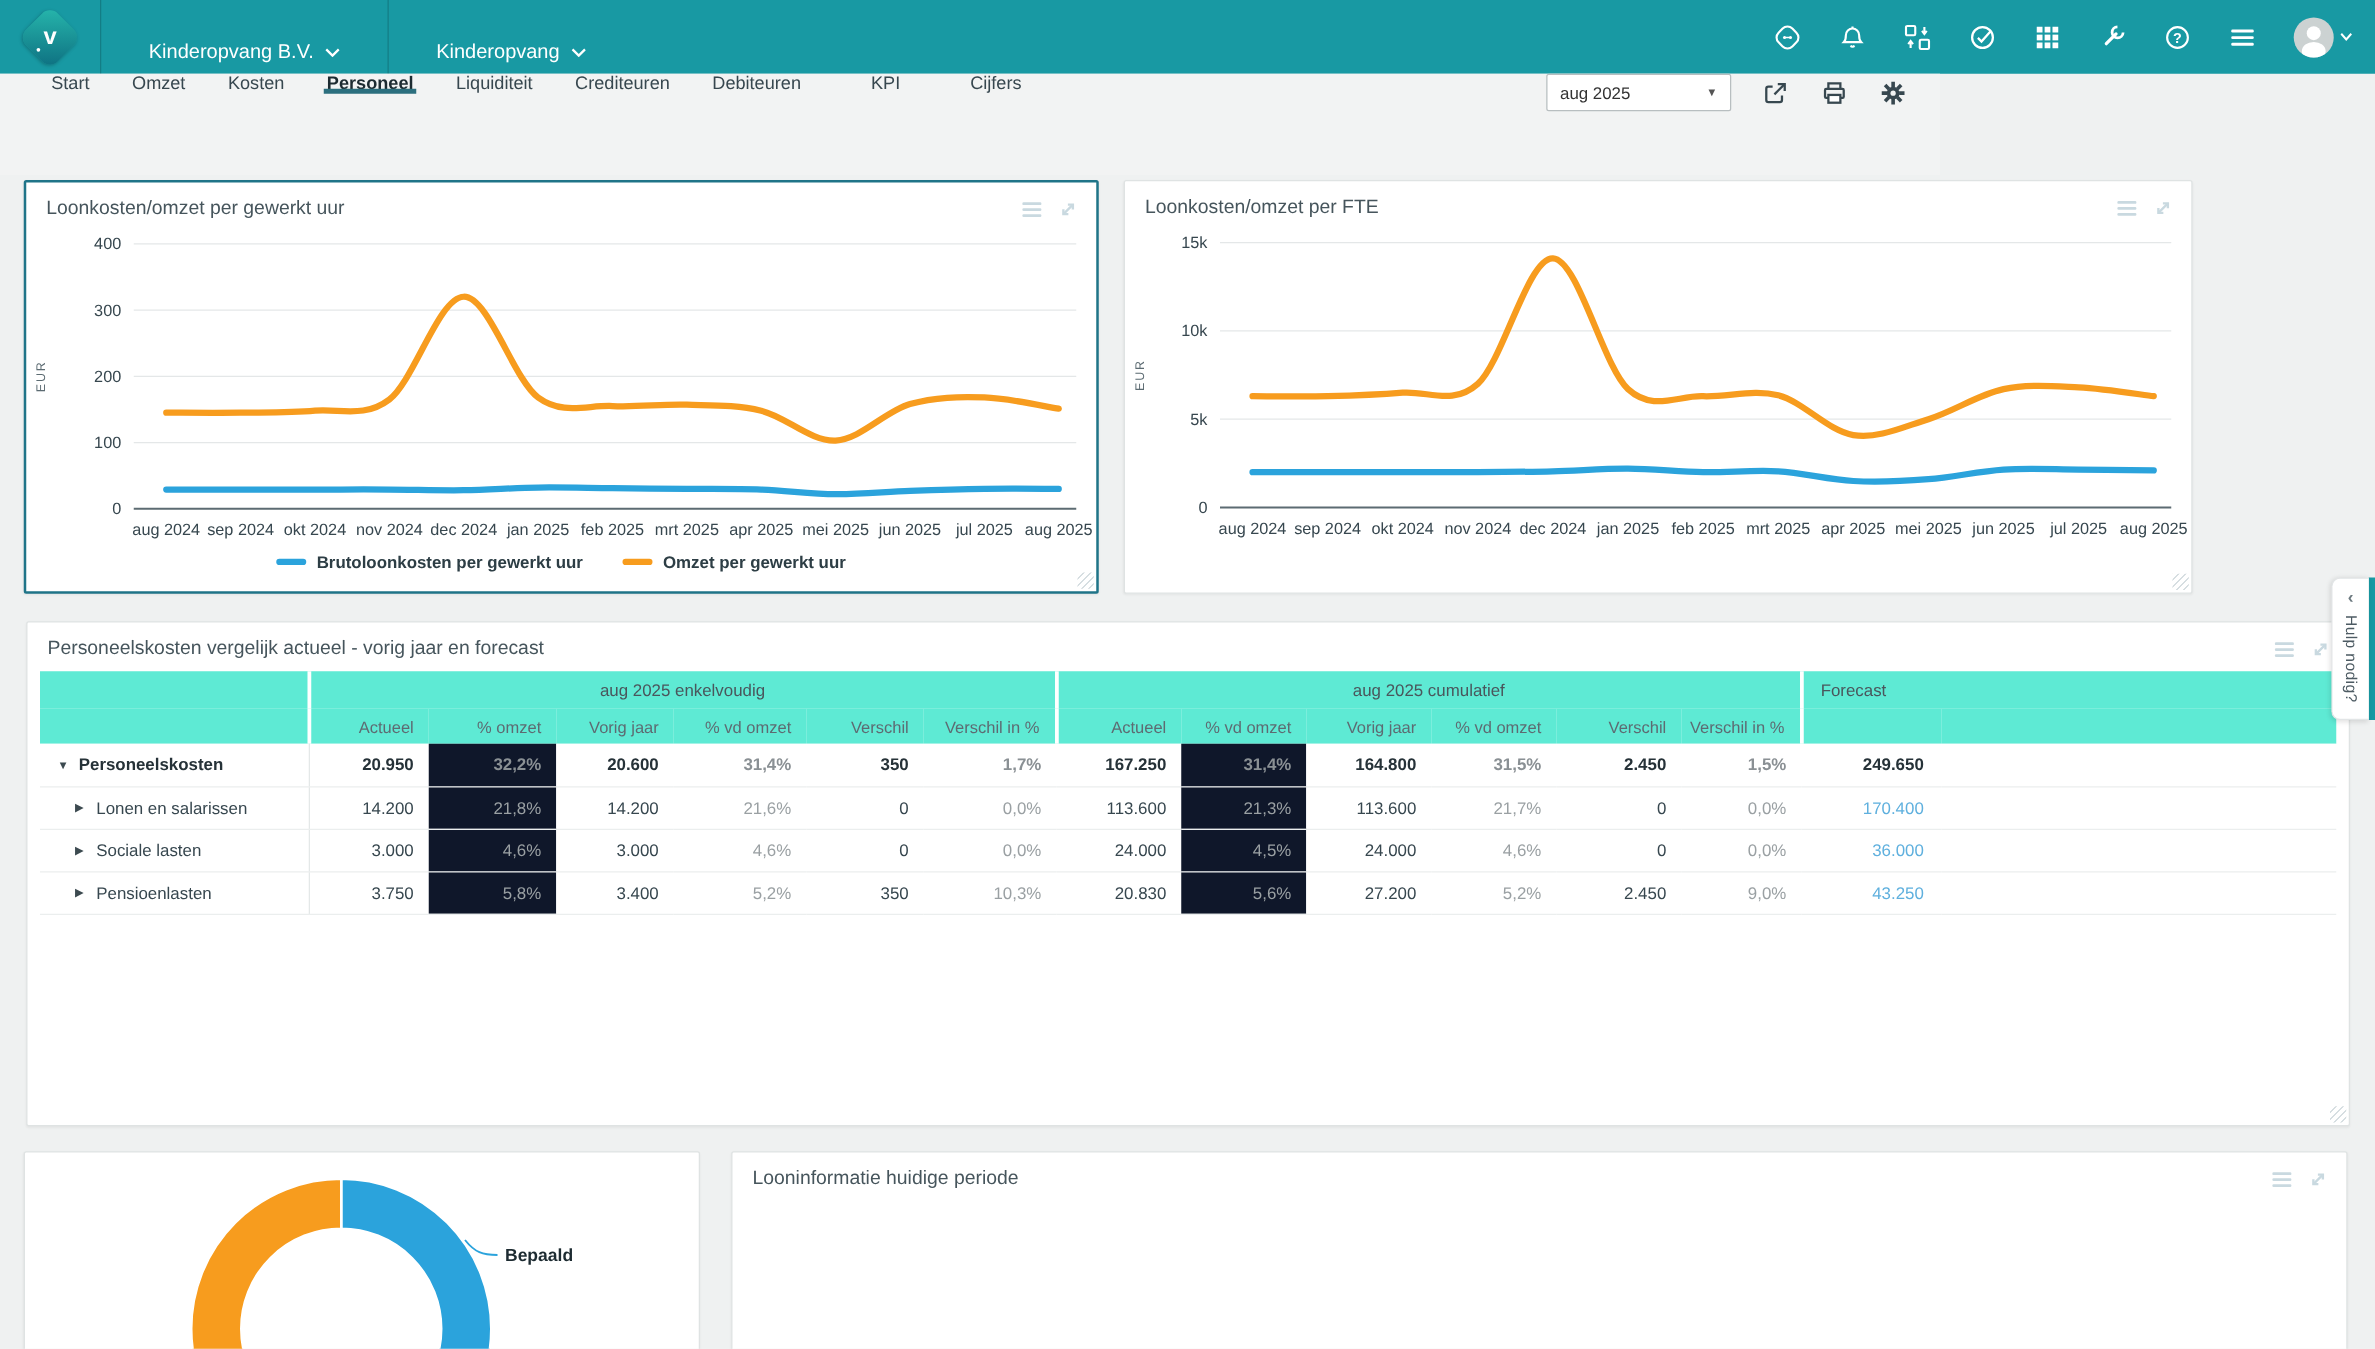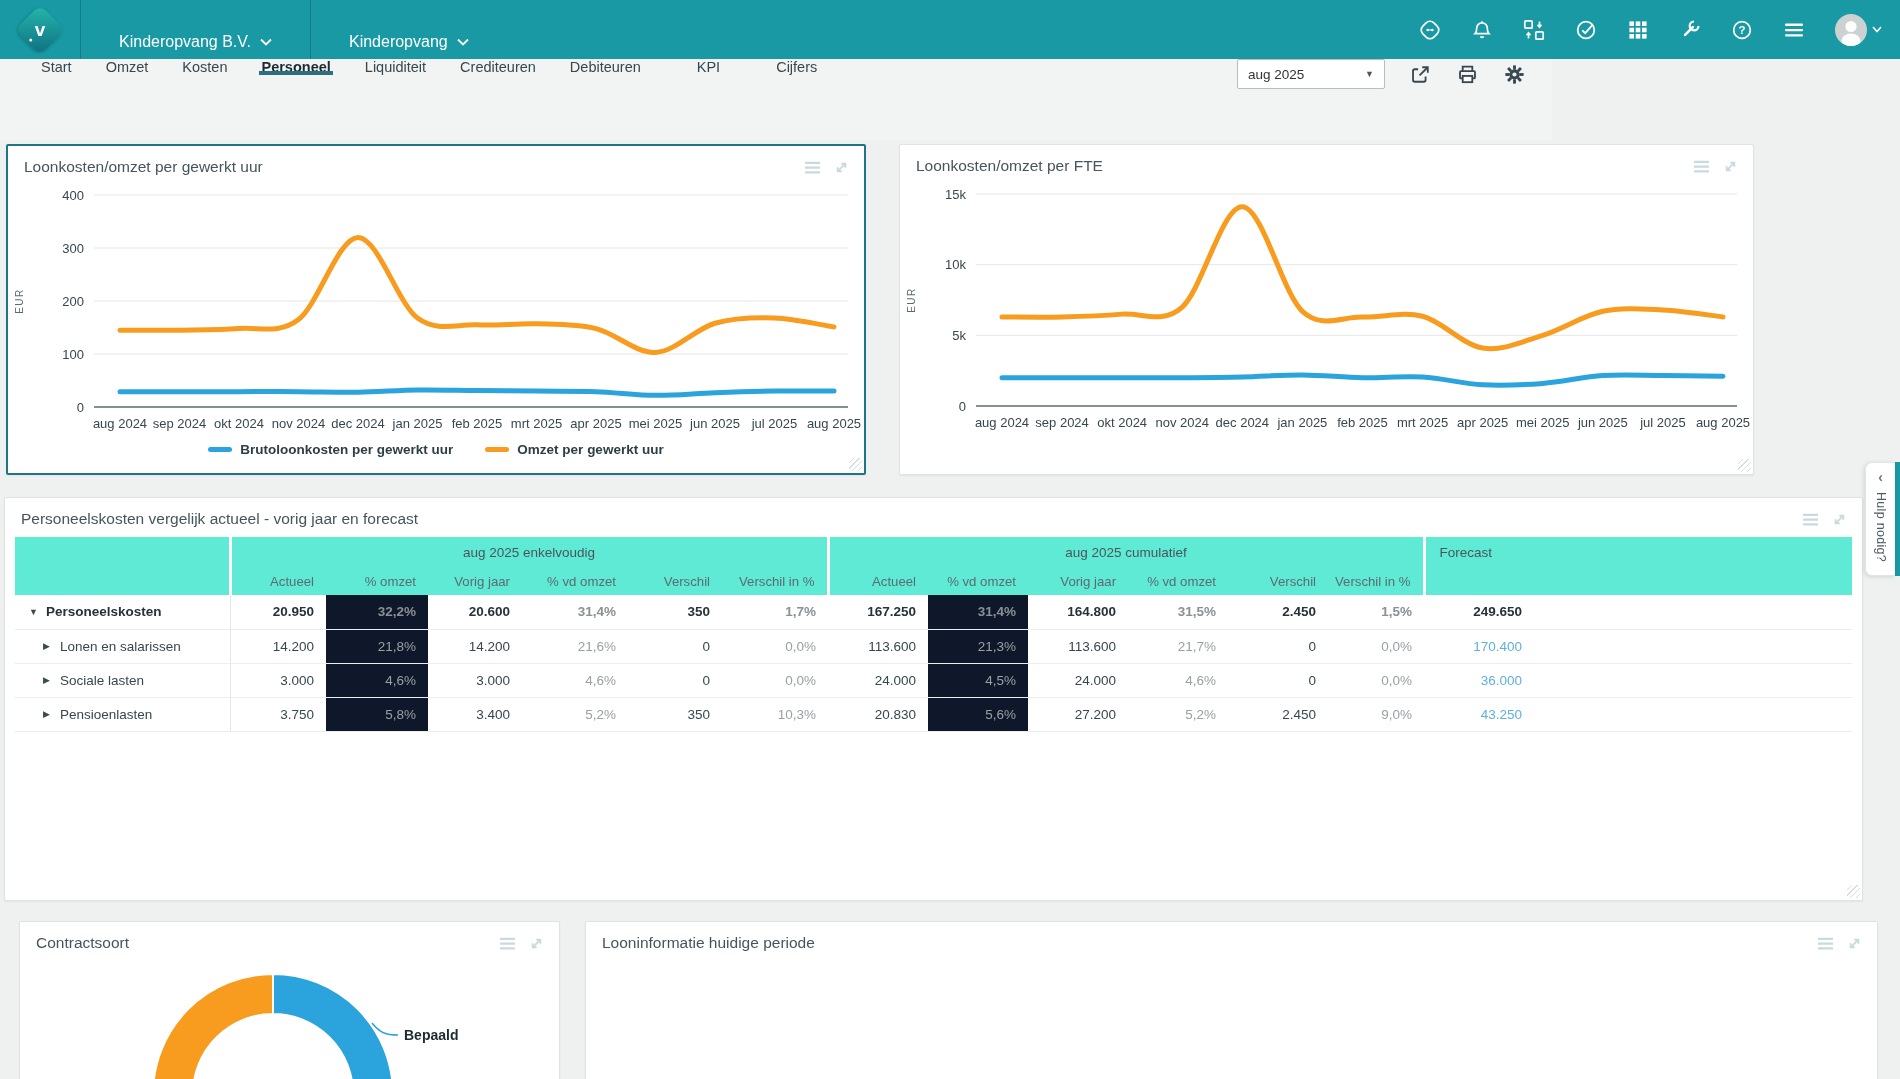--- a/index.html
+++ b/index.html
@@ -33,23 +33,23 @@
   
   .panel { position:absolute; background:#fff; border:1px solid #dfe3e3; border-radius:2px; box-shadow:0 1px 2px rgba(0,0,0,.05); }
   .panel.selected { border:2px solid #1f7488; }
   .phead { display:flex; justify-content:space-between; align-items:flex-start; padding:12px 13px 0 16px; }
   .ptitle { font-size:15.5px; color:#46555c; }
   .picons { display:flex; gap:10px; }
   .picons svg { width:19px; height:19px; cursor:pointer; }
   .rhandle { position:absolute; right:2px; bottom:2px; width:13px; height:13px; cursor:nwse-resize;
     background:repeating-linear-gradient(135deg,transparent 0 3px,#ccd6da 3px 4px); opacity:.8; }
 
-  #panel-chart1 { left:6px; top:144px; width:860px; height:331px; }
+  #panel-chart1 { left:19px; top:144px; width:860px; height:331px; }
   #panel-chart2 { left:899px; top:144px; width:855px; height:331px; }
-  #panel-table  { left:4px; top:497px; width:1859px; height:404px; }
+  #panel-table  { left:21px; top:497px; width:1859px; height:404px; }
   #panel-donut  { left:19px; top:921px; width:541px; height:200px; overflow:hidden; }
   #panel-loon   { left:585px; top:921px; width:1293px; height:200px; }
 
   .chart-svg { display:block; margin-top:2px; }
   .legend { display:flex; justify-content:center; gap:32px; margin-top:1px; }
   .litem { display:flex; align-items:center; gap:8px; font-size:13.5px; font-weight:bold; color:#2d3e45; cursor:pointer; }
   .ldash { width:24px; height:5px; border-radius:3px; }
 
   
   .tbl-wrap { margin:8px 10px 0 10px; }
@@ -467,35 +467,20 @@
             <td class="fcast">43.250</td>
             <td></td>
           </tr>
         </tbody>
     </table>
   </div>
   <div class="rhandle"></div>
 </div>
 
 <div class="panel" id="panel-donut">
-  <div class="phead">
-    <div class="ptitle">Contractsoort</div>
-    <div class="picons">
-      <svg viewBox="0 0 20 20" fill="#c9d9e0">
-          <rect x="2" y="4" width="16" height="2.4" rx="1"></rect>
-          <rect x="2" y="9" width="16" height="2.4" rx="1"></rect>
-          <rect x="2" y="14" width="16" height="2.4" rx="1"></rect>
-        </svg>
-      <svg viewBox="0 0 20 20" fill="none" stroke="#c9d9e0" stroke-width="2">
-          <path d="M6 14 14 6"></path>
-          <polyline points="9.8,6 14,6 14,10.2"></polyline>
-          <polyline points="10.2,14 6,14 6,9.8"></polyline>
-        </svg>
-    </div>
-  </div>
   <svg id="donutsvg" width="539" height="162" viewBox="0 0 539 162" style="display:block;margin-top:8px;">
       <path d="M253,13 A120,120 0 0 1 253.00000000000003,253 L253,213 A80,80 0 0 0 253,53 Z" fill="#2ba3dc" stroke="#fff" stroke-width="2"></path>
       <path d="M253.00000000000003,253 A120,120 0 0 1 252.99999999999997,13 L252.99999999999997,53 A80,80 0 0 0 253,213 Z" fill="#f79c1e" stroke="#fff" stroke-width="2"></path>
       <path d="M352,62 C360,72 366,74 378,74" fill="none" stroke="#2ba3dc" stroke-width="1.5"></path>
       <text x="384" y="79" class="donut-label">Bepaald</text>
     </svg>
 </div>
 
 <div class="panel" id="panel-loon">
   <div class="phead">

